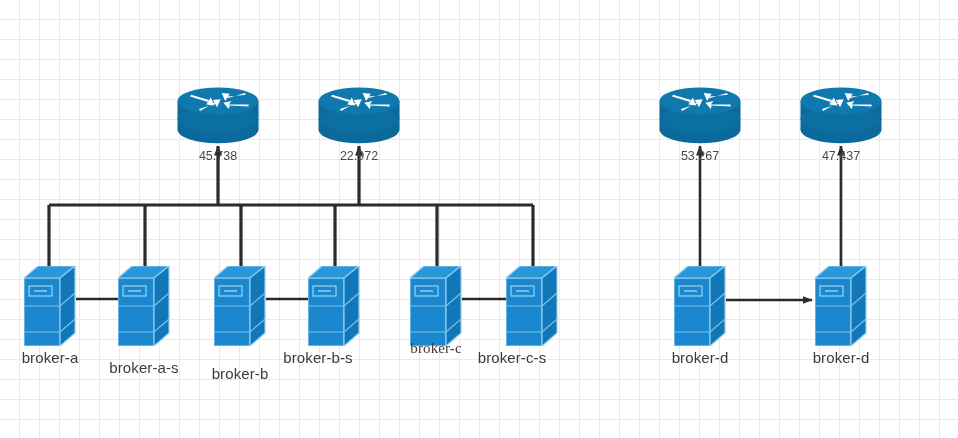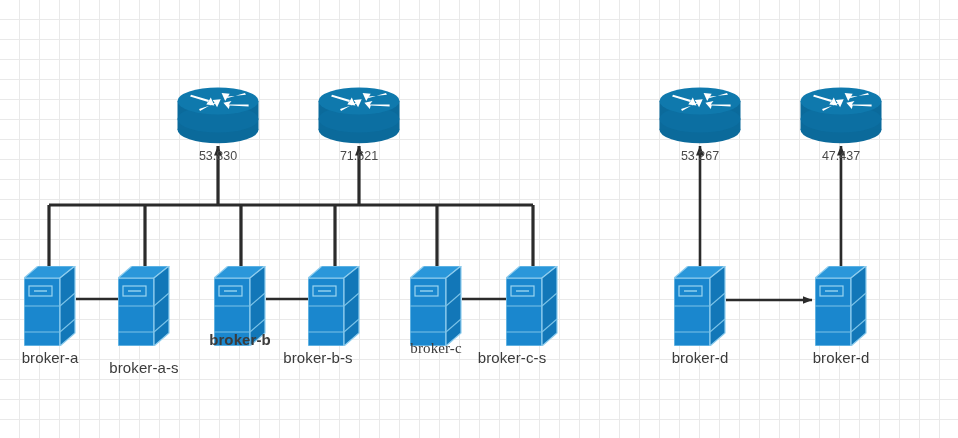--- a/index.html
+++ b/index.html
@@ -137,27 +137,27 @@
       <use href="#server-symbol" x="118" y="266" width="52" height="80"></use>
       <use href="#server-symbol" x="214" y="266" width="52" height="80"></use>
       <use href="#server-symbol" x="308" y="266" width="52" height="80"></use>
       <use href="#server-symbol" x="410" y="266" width="52" height="80"></use>
       <use href="#server-symbol" x="506" y="266" width="52" height="80"></use>
       <use href="#server-symbol" x="674" y="266" width="52" height="80"></use>
       <use href="#server-symbol" x="815" y="266" width="52" height="80"></use>
     </g>
   </svg>
 
-  <div class="link-label" style="left:178px; top:148px; width:80px;">53.830</div>
-  <div class="link-label" style="left:319px; top:148px; width:80px;">71.621</div>
+  <div class="link-label" style="left:178px; top:148px; width:80px;">45.738</div>
+  <div class="link-label" style="left:319px; top:148px; width:80px;">22.972</div>
   <div class="link-label" style="left:660px; top:148px; width:80px;">53.267</div>
   <div class="link-label" style="left:801px; top:148px; width:80px;">47.437</div>
 
   <div class="node-label" style="left:10px;  top:350px; width:80px;">broker-a</div>
   <div class="node-label" style="left:104px; top:360px; width:80px;">broker-a-s</div>
-  <div class="node-label" style="left:200px; top:332px; width:80px;font-weight:bold;">broker-b</div>
+  <div class="node-label" style="left:200px; top:366px; width:80px;">broker-b</div>
   <div class="node-label" style="left:278px; top:350px; width:80px;">broker-b-s</div>
   <div class="node-label" style="left:396px; top:340px; width:80px;font-family:Liberation Serif, serif;">broker-c</div>
   <div class="node-label" style="left:472px; top:350px; width:80px;">broker-c-s</div>
   <div class="node-label" style="left:660px; top:350px; width:80px;">broker-d</div>
   <div class="node-label" style="left:801px; top:350px; width:80px;">broker-d</div>
 
 </div>
 
 </body></html>

